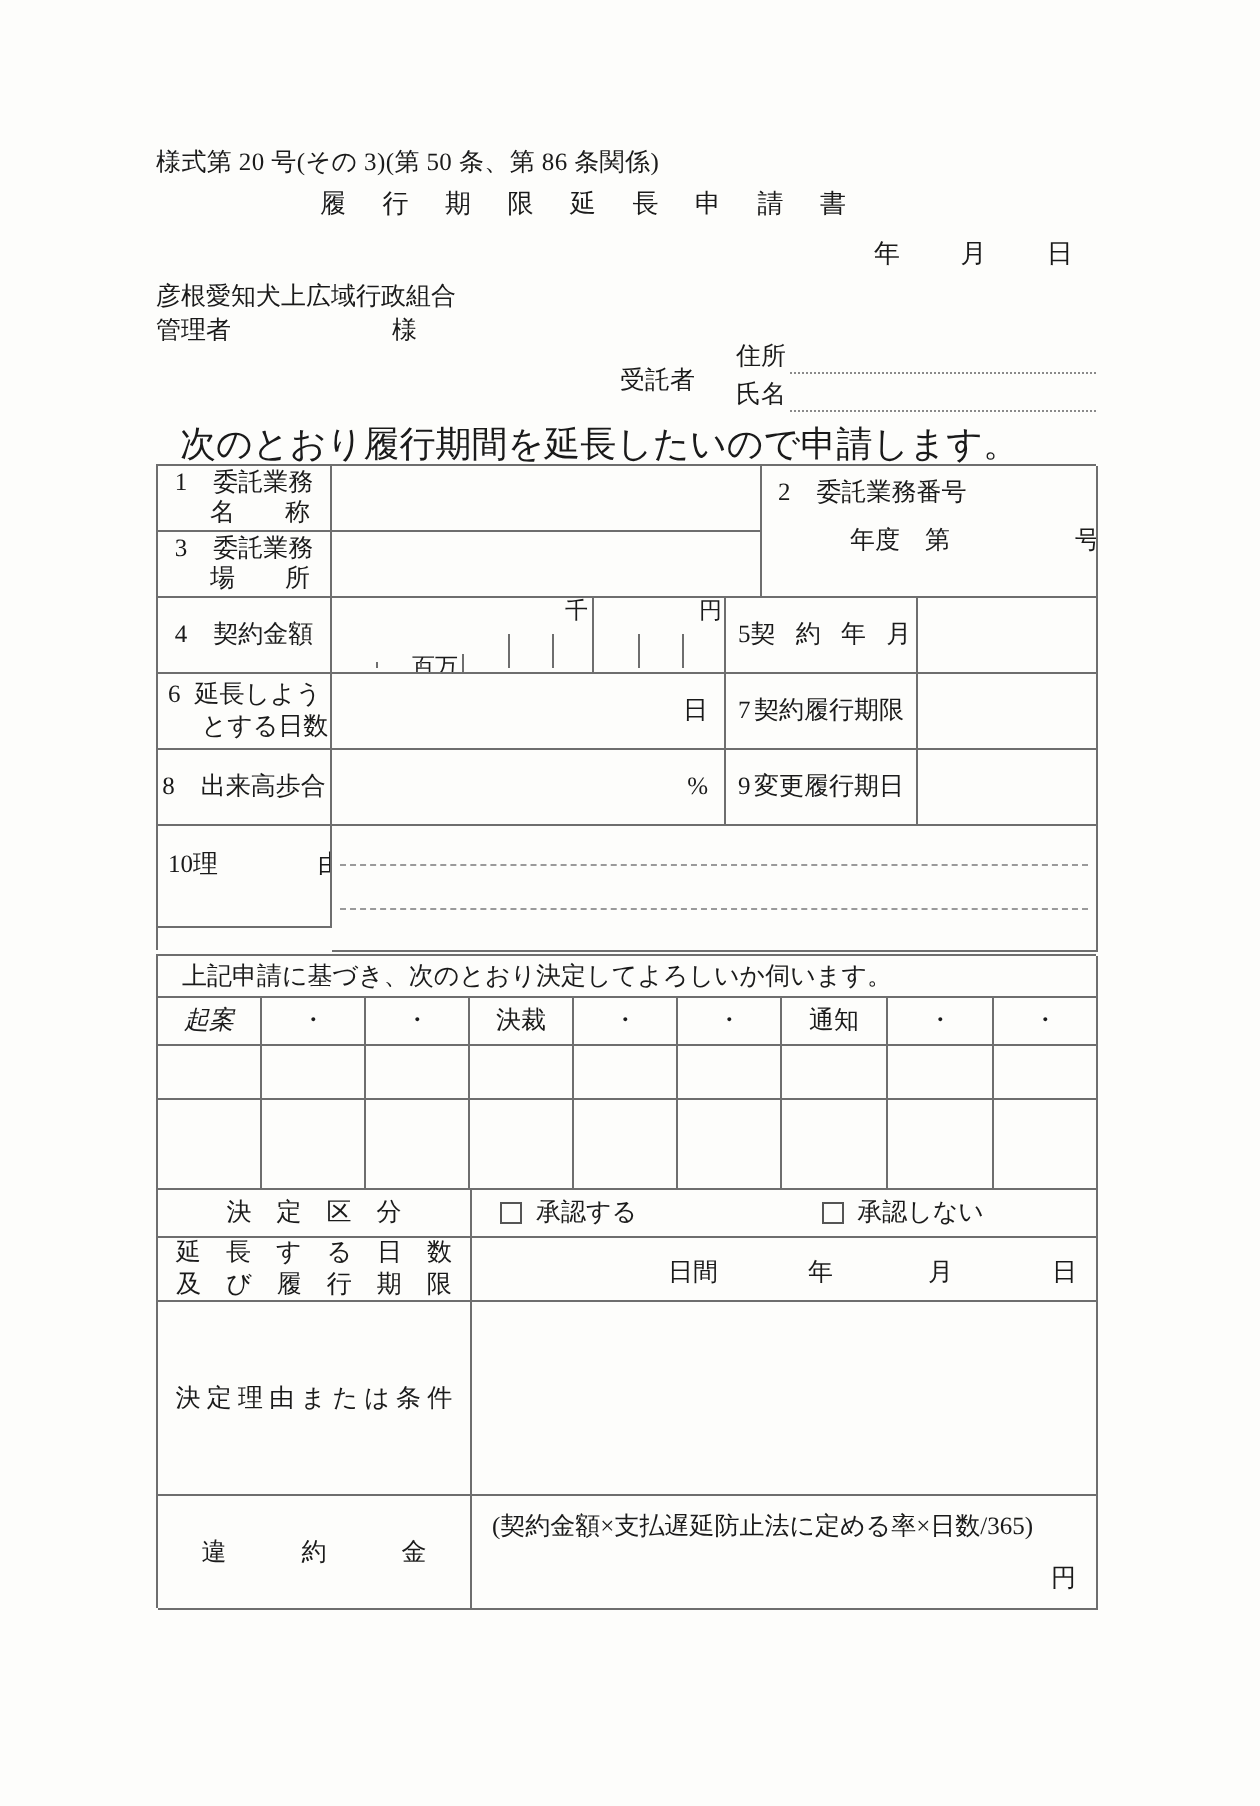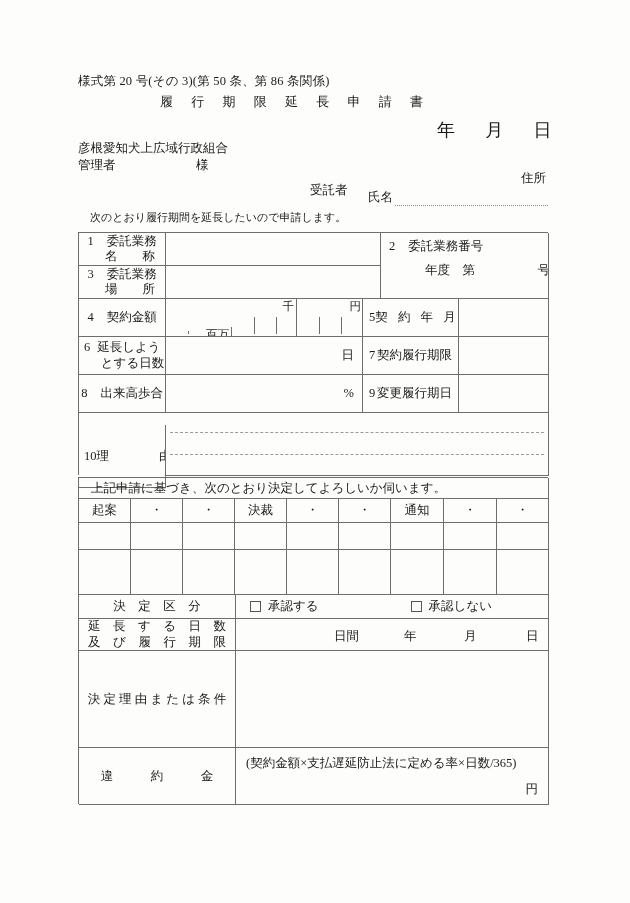--- a/index.html
+++ b/index.html
@@ -35,21 +35,21 @@
     left: 160px;
     top: 93px;
     font-size: 13px;
     letter-spacing: 7.5px;
     white-space: nowrap;
   }
   .date-line {
     position: absolute;
     left: 437px;
     top: 118px;
-    font-size: 18px;
+    font-size: 13px;
     letter-spacing: 0.2px;
     white-space: nowrap;
   }
   .date-line .sp { display: inline-block; width: 30px; }
 
   .addressee-org {
     position: absolute;
     left: 78px;
     top: 140px;
     font-size: 12.5px;
@@ -88,28 +88,28 @@
   }
   .field-row .fl {
     flex: 0 0 auto;
     padding-right: 2px;
   }
   .field-row .leader {
     flex: 1 1 auto;
     border-bottom: 1px dotted #8a8a8a;
     height: 11px;
   }
-  .field-addr { top: 170px; flex-direction: column; }
+  .field-addr { top: 170px; }
   .field-name { top: 189px; }
 
   .intro-line {
     position: absolute;
     left: 90px;
     top: 210px;
-    font-size: 11px;
+    font-size: 18px;
     white-space: nowrap;
   }
 
   
   .tbl {
     position: absolute;
     border-left: 1px solid #6e6e6e;
     border-top: 1px solid #6e6e6e;
     box-sizing: border-box;
   }
@@ -291,38 +291,38 @@
       <span></span>
       <span style="padding-left:6px;">%</span>
     </div>
     <div class="cell vcent c-pad nowrap" style="left:284px; top:142px; width:96px; height:38px;">
       <span>9</span>
         <span class="sp-mid"></span>
         <span>変更履行期日</span>
     </div>
     <div class="cell" style="left:380px; top:142px; width:90px; height:38px;"></div>
 
-    <div class="cell vcent nowrap" style="left:0; top:192px; width:87px; height:63px; padding-left:5px;justify-content:space-between;">
+    <div class="cell vcent nowrap" style="left:0; top:168px; width:87px; height:63px; padding-left:5px;justify-content:space-between;">
       <span>10</span>
         <span class="sp-mid"></span>
         <span>理　　　　由</span>
     </div>
     <div class="cell" style="left:87px; top:180px; width:383px; height:63px;">
       <span class="dline" style="left:4px; right:4px; top:19px;"></span>
       <span class="dline" style="left:4px; right:4px; top:41px;"></span>
     </div>
   </div>
 
   <div class="tbl" style="left:78px; top:477px; width:470px; height:327px;">
 
     <div class="cell vcent" style="left:0; top:0; width:470px; height:21px; padding-left:12px;">
       <span class="nowrap">上記申請に基づき、次のとおり決定してよろしいか伺います。</span>
     </div>
 
-    <div class="cell vcent center nowrap" style="left:0;   top:21px; width:52px; height:24px;">
+    <div class="cell vcent center nowrap" style="left:0;   top:21px; width:52px; height:24px;font-style:italic;">
         <span>起案</span>
       </div>
     <div class="cell vcent center nowrap" style="left:52px;  top:21px; width:52px; height:24px;">
         <span>・</span>
       </div>
     <div class="cell vcent center nowrap" style="left:104px; top:21px; width:52px; height:24px;">
         <span>・</span>
       </div>
     <div class="cell vcent center nowrap" style="left:156px; top:21px; width:52px; height:24px;text-align:center;">
         <span>決裁</span>

